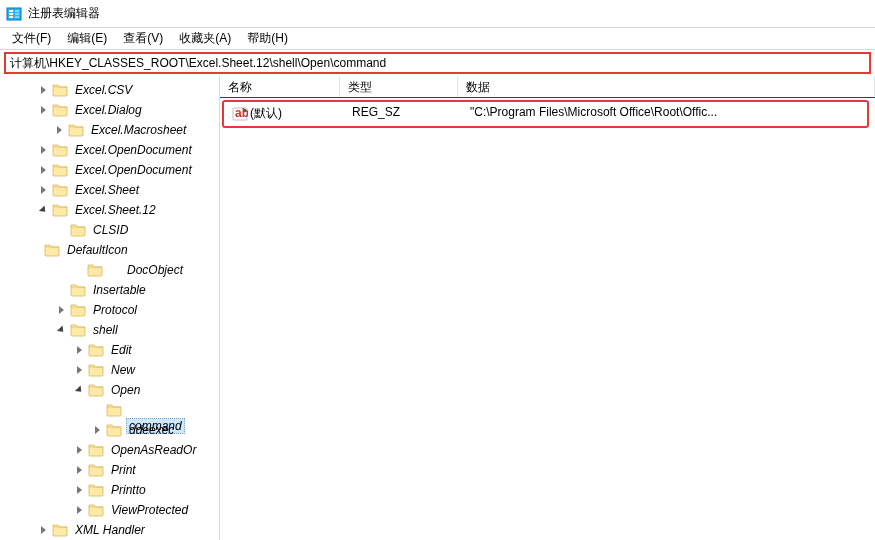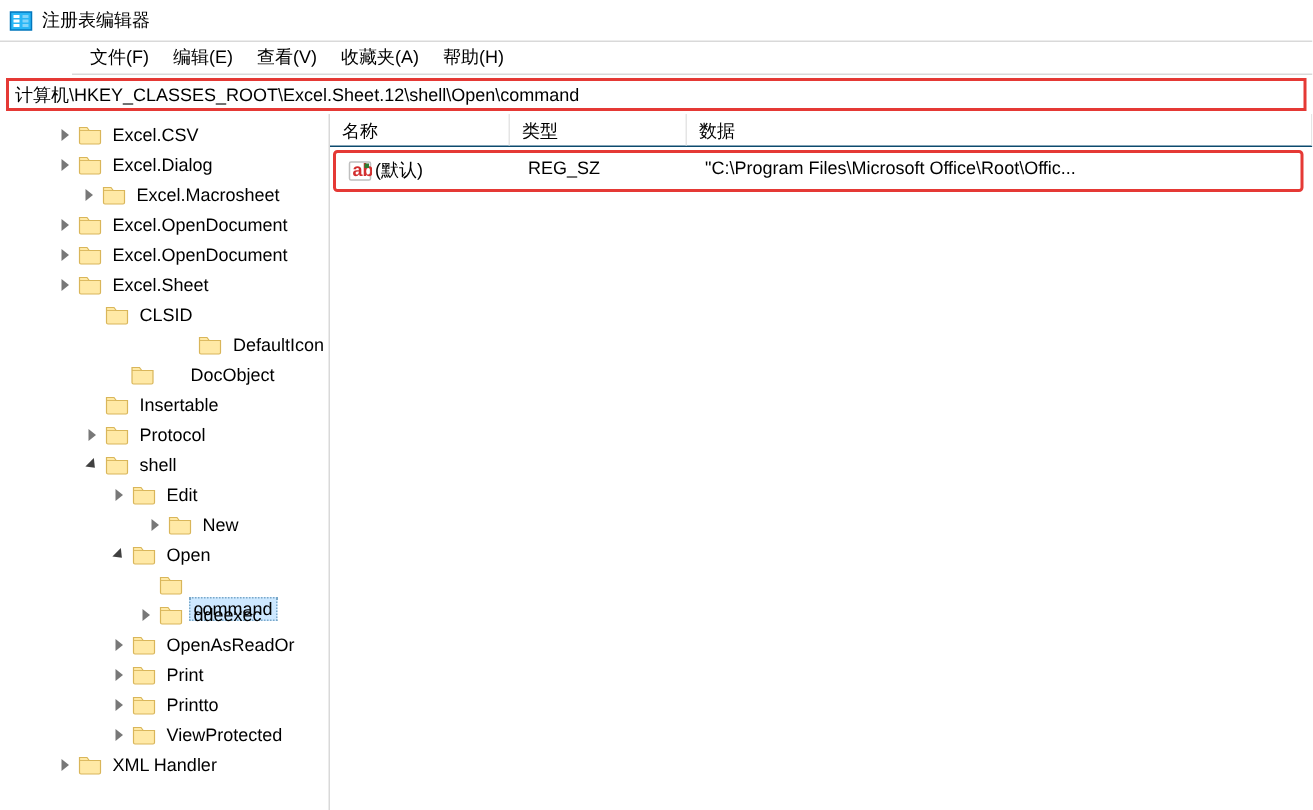--- a/index.html
+++ b/index.html
@@ -1,27 +1,27 @@
 <!DOCTYPE html>
 <html><head>
 <meta charset="utf-8">
 <style>
 * { margin: 0; padding: 0; box-sizing: border-box; font-family: "Microsoft YaHei", "Segoe UI", sans-serif; font-size: 12px; }
 body { background: #fff; width: 875px; height: 540px; overflow: hidden; display: flex; flex-direction: column; }
 .titlebar { display: flex; align-items: center; height: 28px; padding: 0 6px; border-bottom: 1px solid #d9d9d9; }
 .app-icon { width: 16px; height: 16px; margin-right: 6px; display: inline-block; }
 .app-icon svg { width: 16px; height: 16px; }
 .title-text { color: #000; }
-.menubar { display: flex; height: 22px; align-items: flex-end; padding: 0 4px; border-bottom: 1px solid #d9d9d9; margin-left: 48px; }
+.menubar { display: flex; height: 22px; align-items: flex-end; padding: 0 4px; border-bottom: 1px solid #d9d9d9; }
 .menu-item { padding: 2px 8px; cursor: default; }
 .addrbar { height: 22px; border: 2px solid #e53935; margin: 2px 4px 2px 4px; display: flex; align-items: center; padding: 0 4px; }
 .addr-text { white-space: nowrap; overflow: hidden; }
 .main { flex: 1; display: flex; overflow: hidden; }
 .tree { width: 220px; border-right: 1px solid #d9d9d9; overflow: hidden; padding-top: 4px; position: relative; }
-.tree-inner { position: relative; }
+.tree-inner { position: relative; font-style: italic; }
 .row { display: flex; align-items: center; height: 20px; white-space: nowrap; cursor: default; }
 .expander { width: 14px; height: 14px; display: flex; align-items: center; justify-content: center; margin-right: 2px; color: #666; font-size: 10px; user-select: none; flex-shrink: 0; }
 .expander.open::before { content: ""; display: block; width: 0; height: 0; border-left: 5px solid #404040; border-top: 4px solid transparent; border-bottom: 4px solid transparent; transform: rotate(45deg); }
 .expander.closed::before { content: ""; display: block; width: 0; height: 0; border-left: 5px solid #787878; border-top: 4px solid transparent; border-bottom: 4px solid transparent; }
 .folder { width: 16px; height: 14px; margin-right: 4px; flex-shrink: 0; }
 .folder svg { width: 16px; height: 14px; display: block; }
 .label { padding: 1px 3px; }
 .label.selected { background: #cde8ff; border: 1px dotted #7aa7c7; padding: 0 2px; margin-top: 32px; }
 .list { flex: 1; display: flex; flex-direction: column; }
 .list-header { display: flex; height: 22px; border-bottom: 1px solid #0c4a6e; }
@@ -125,31 +125,41 @@
         <div class="row" style="padding-left: 36px;">
           <span class="expander closed"></span>
           <span class="folder">
             <svg viewBox="0 0 16 14">
               <path d="M1 2h5l1.5 2H15v8a1 1 0 0 1-1 1H2a1 1 0 0 1-1-1V2z" fill="#ffe9a6" stroke="#d9b65a" stroke-width="0.8"></path>
               <path d="M1 4h14" stroke="#d9b65a" stroke-width="0.6"></path>
             </svg>
           </span>
           <span class="label">Excel.Sheet</span>
         </div>
+        <div class="row" style="padding-left: 36px;">
+          <span class="expander open"></span>
+          <span class="folder">
+            <svg viewBox="0 0 16 14">
+              <path d="M1 2h5l1.5 2H15v8a1 1 0 0 1-1 1H2a1 1 0 0 1-1-1V2z" fill="#ffe9a6" stroke="#d9b65a" stroke-width="0.8"></path>
+              <path d="M1 4h14" stroke="#d9b65a" stroke-width="0.6"></path>
+            </svg>
+          </span>
+          <span class="label">Excel.Sheet.12</span>
+        </div>
         <div class="row" style="padding-left: 54px;">
           <span class="expander "></span>
           <span class="folder">
             <svg viewBox="0 0 16 14">
               <path d="M1 2h5l1.5 2H15v8a1 1 0 0 1-1 1H2a1 1 0 0 1-1-1V2z" fill="#ffe9a6" stroke="#d9b65a" stroke-width="0.8"></path>
               <path d="M1 4h14" stroke="#d9b65a" stroke-width="0.6"></path>
             </svg>
           </span>
           <span class="label">CLSID</span>
         </div>
-        <div class="row" style="padding-left: 54px; justify-content: flex-end;">
+        <div class="row" style="padding-left: 28px;">
           <span class="expander "></span>
           <span class="folder">
             <svg viewBox="0 0 16 14">
               <path d="M1 2h5l1.5 2H15v8a1 1 0 0 1-1 1H2a1 1 0 0 1-1-1V2z" fill="#ffe9a6" stroke="#d9b65a" stroke-width="0.8"></path>
               <path d="M1 4h14" stroke="#d9b65a" stroke-width="0.6"></path>
             </svg>
           </span>
           <span class="label">DefaultIcon</span>
         </div>
         <div class="row" style="padding-left: 54px; gap: 17px;">
@@ -195,21 +205,21 @@
         <div class="row" style="padding-left: 72px;">
           <span class="expander closed"></span>
           <span class="folder">
             <svg viewBox="0 0 16 14">
               <path d="M1 2h5l1.5 2H15v8a1 1 0 0 1-1 1H2a1 1 0 0 1-1-1V2z" fill="#ffe9a6" stroke="#d9b65a" stroke-width="0.8"></path>
               <path d="M1 4h14" stroke="#d9b65a" stroke-width="0.6"></path>
             </svg>
           </span>
           <span class="label">Edit</span>
         </div>
-        <div class="row" style="padding-left: 96px; text-align: center;">
+        <div class="row" style="padding-left: 72px; text-align: center;">
           <span class="expander closed"></span>
           <span class="folder">
             <svg viewBox="0 0 16 14">
               <path d="M1 2h5l1.5 2H15v8a1 1 0 0 1-1 1H2a1 1 0 0 1-1-1V2z" fill="#ffe9a6" stroke="#d9b65a" stroke-width="0.8"></path>
               <path d="M1 4h14" stroke="#d9b65a" stroke-width="0.6"></path>
             </svg>
           </span>
           <span class="label">New</span>
         </div>
         <div class="row" style="padding-left: 72px;">

